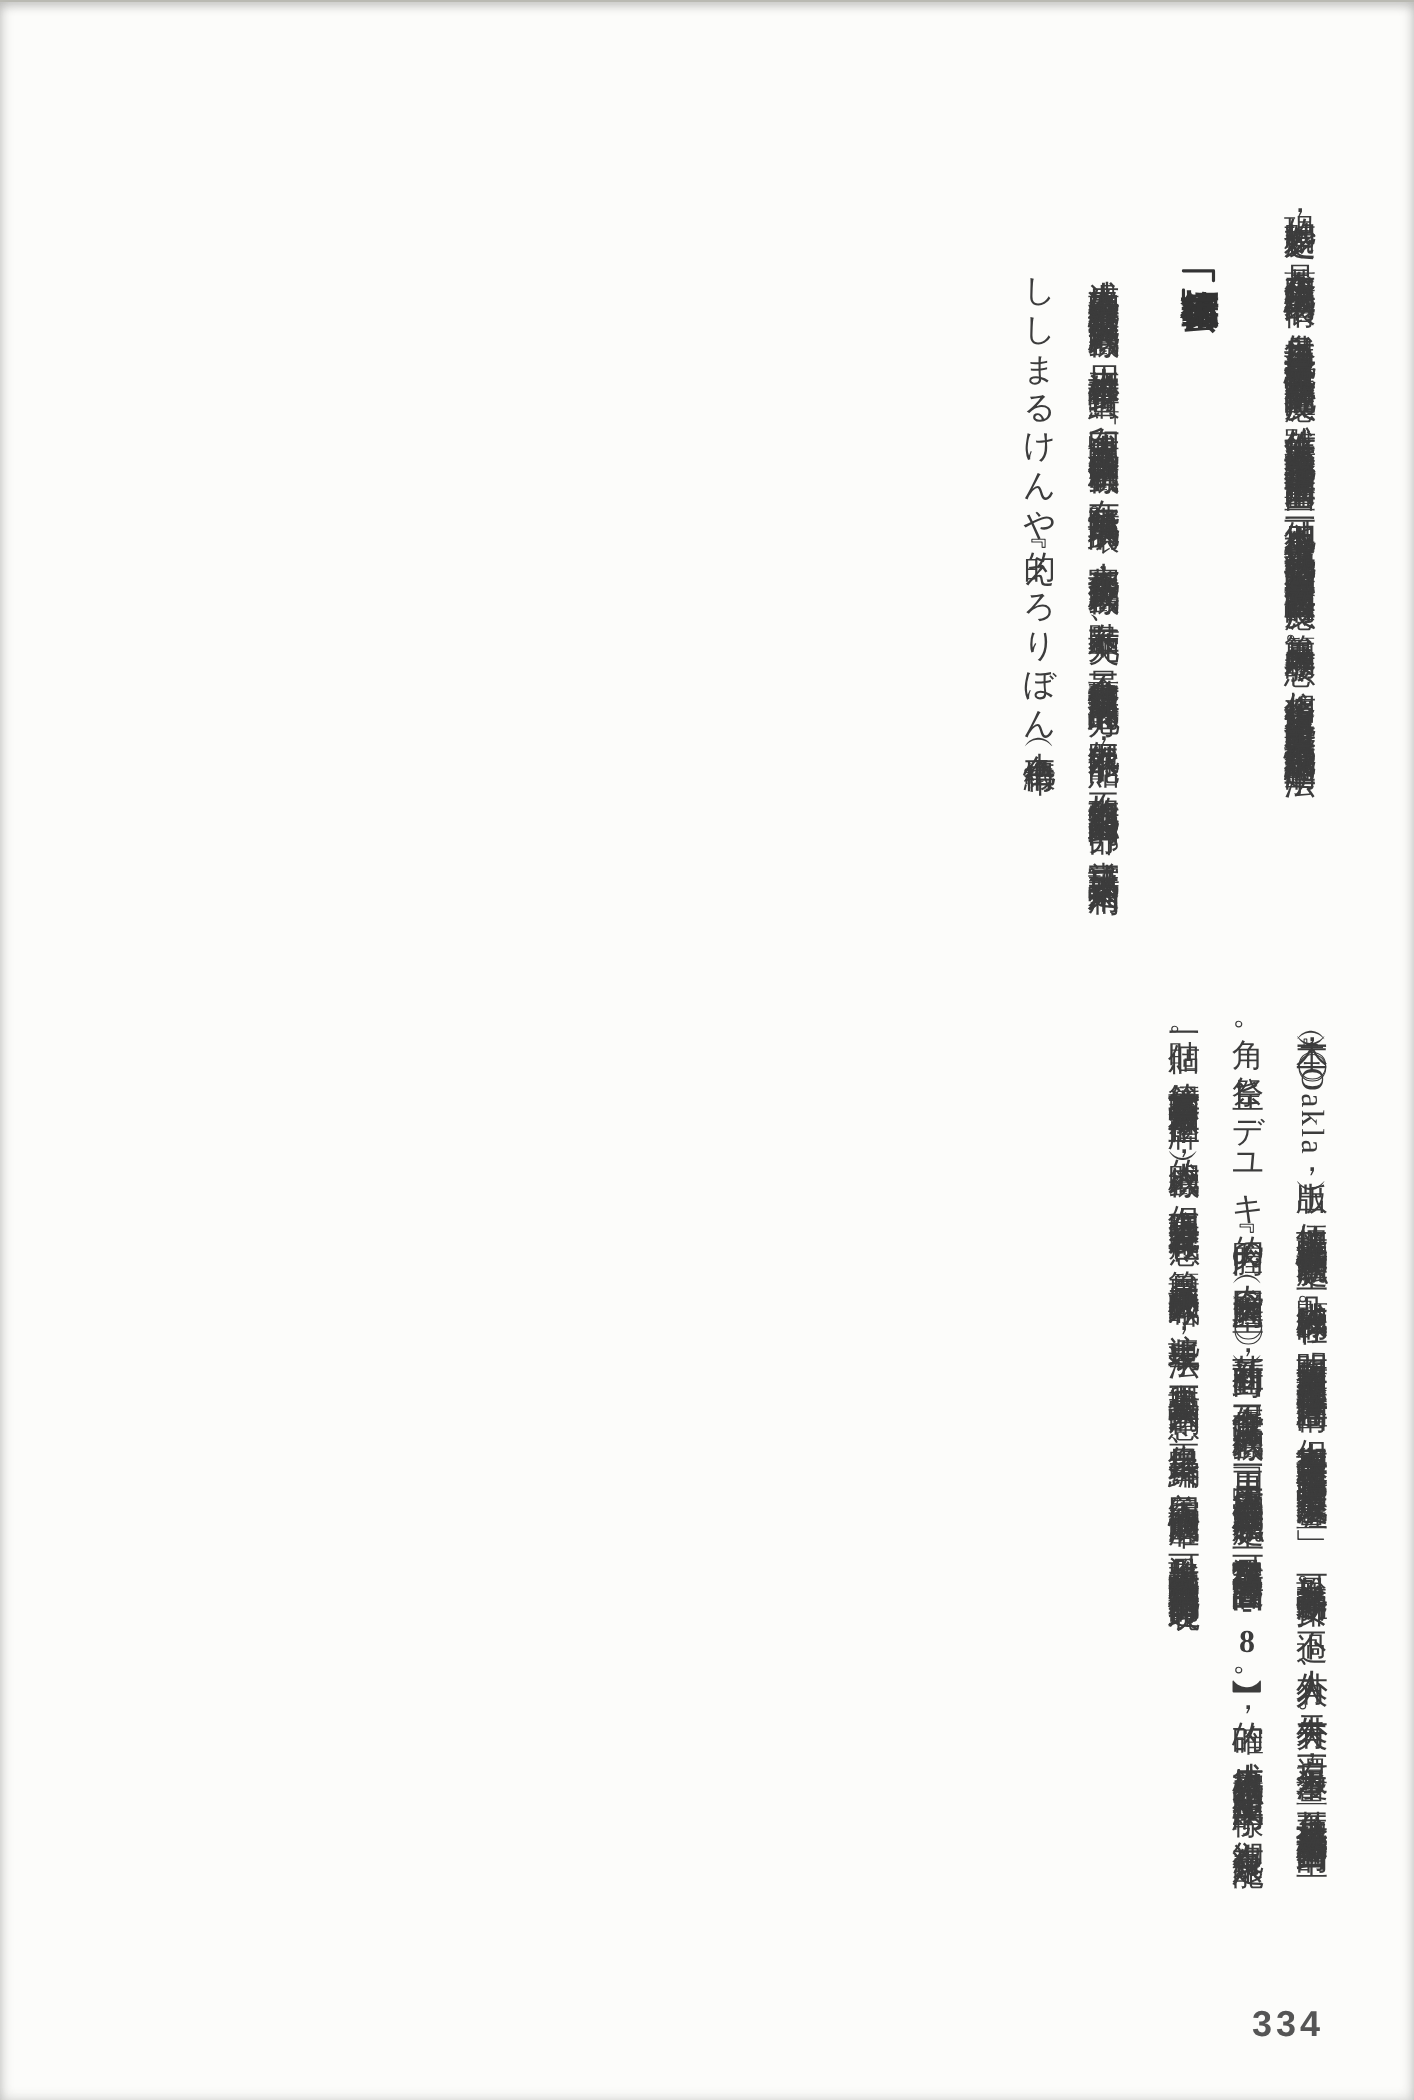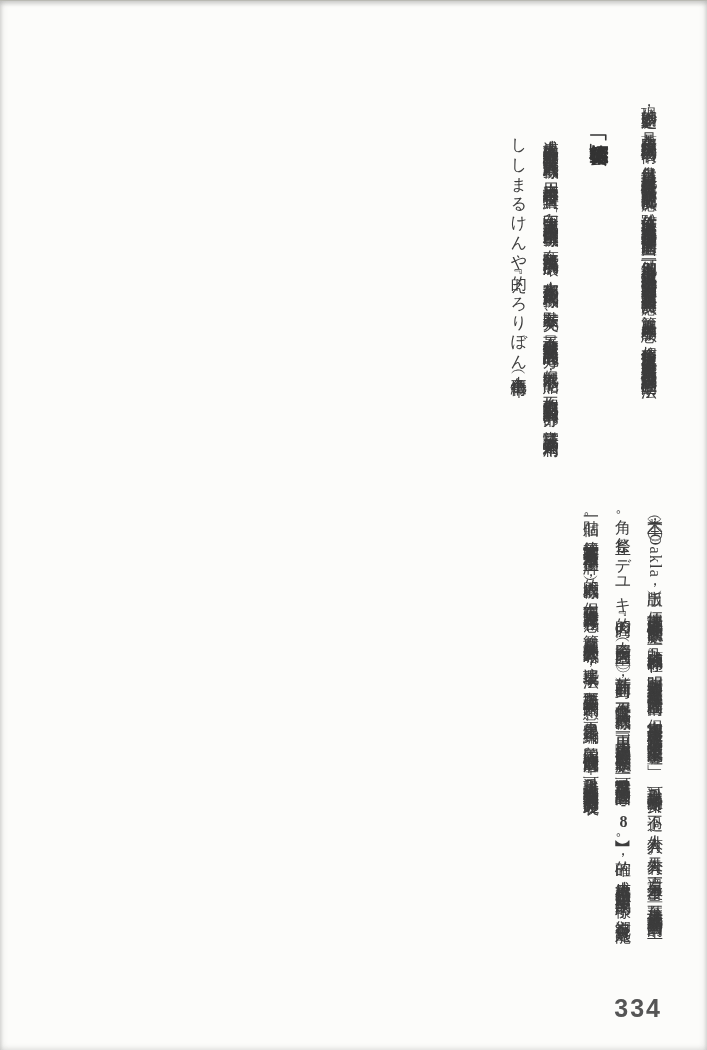--- a/index.html
+++ b/index.html
@@ -64,21 +64,21 @@
   .digits-upright {
     text-orientation: upright;
     letter-spacing: 0;
   }
   .page-number {
     position: absolute;
     right: 45px;
     bottom: 28px;
     font-family: "Liberation Sans", "DejaVu Sans", sans-serif;
     font-weight: bold;
-    font-size: 25px;
+    font-size: 18px;
     letter-spacing: 2px;
     color: #555555;
     margin-left: 42px;
   }
 </style>
 </head>
 <body>
 
 <div class="page">
 

